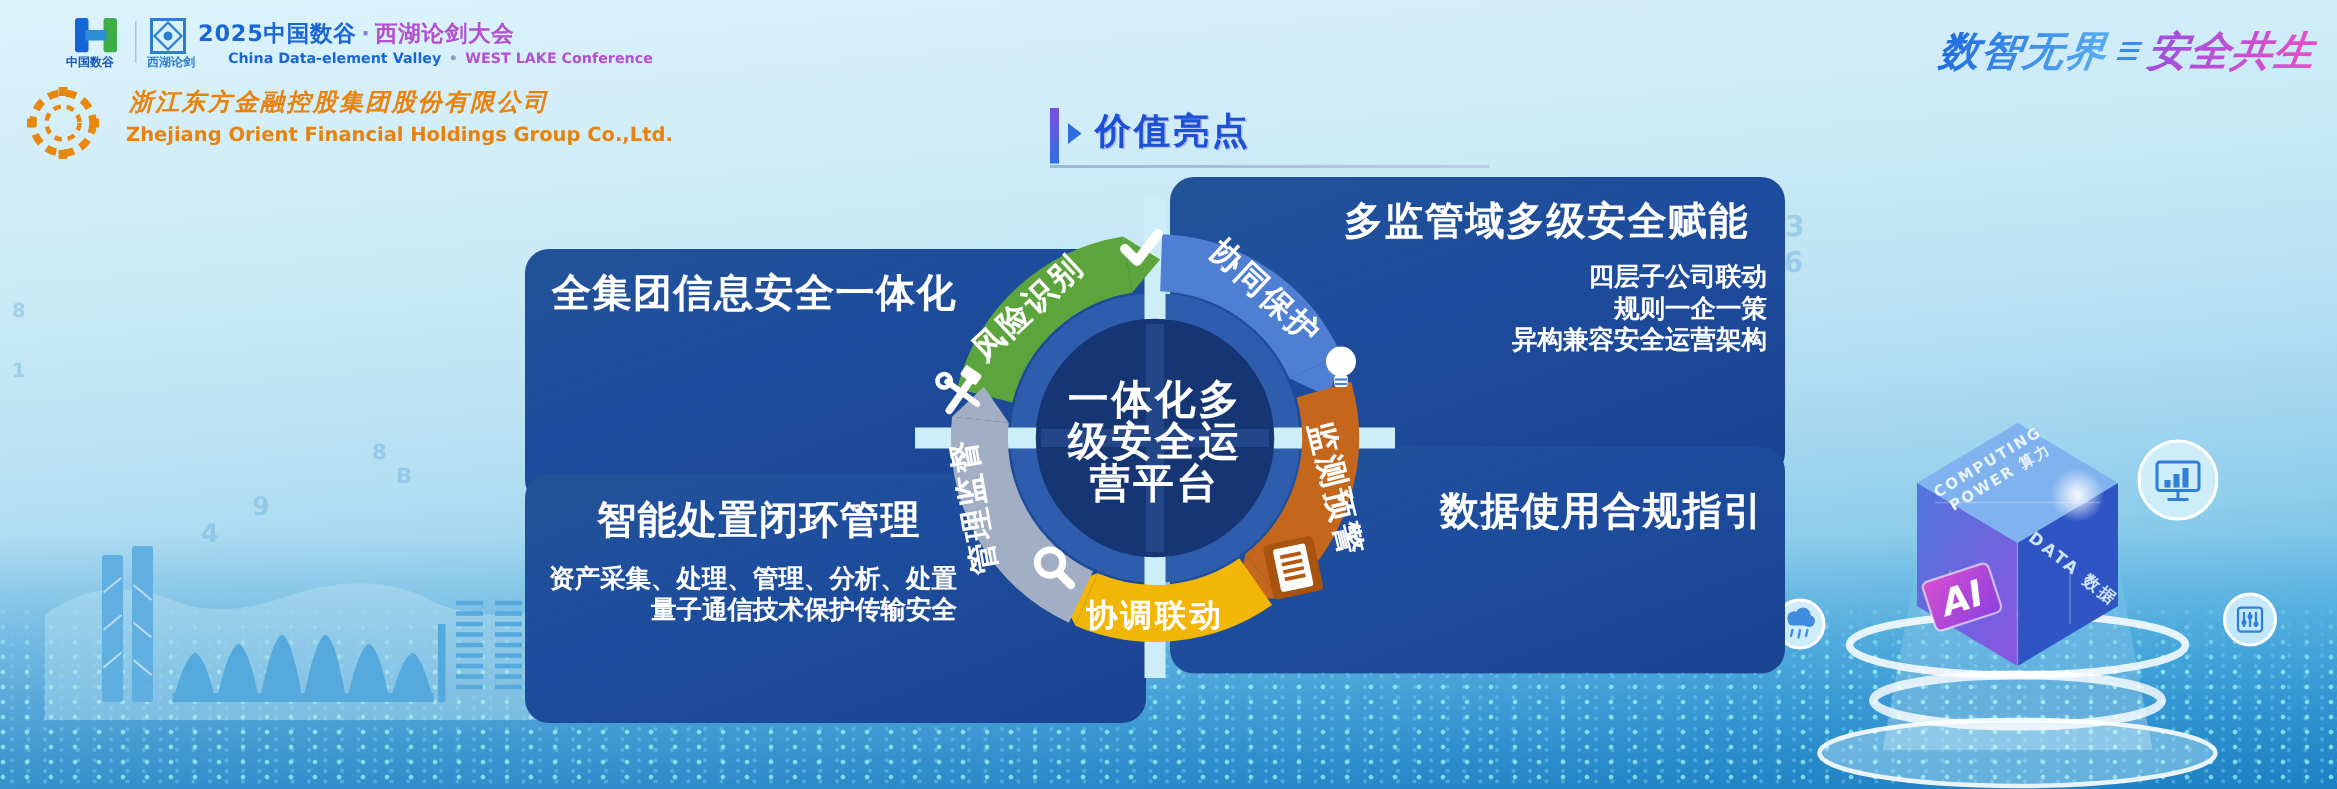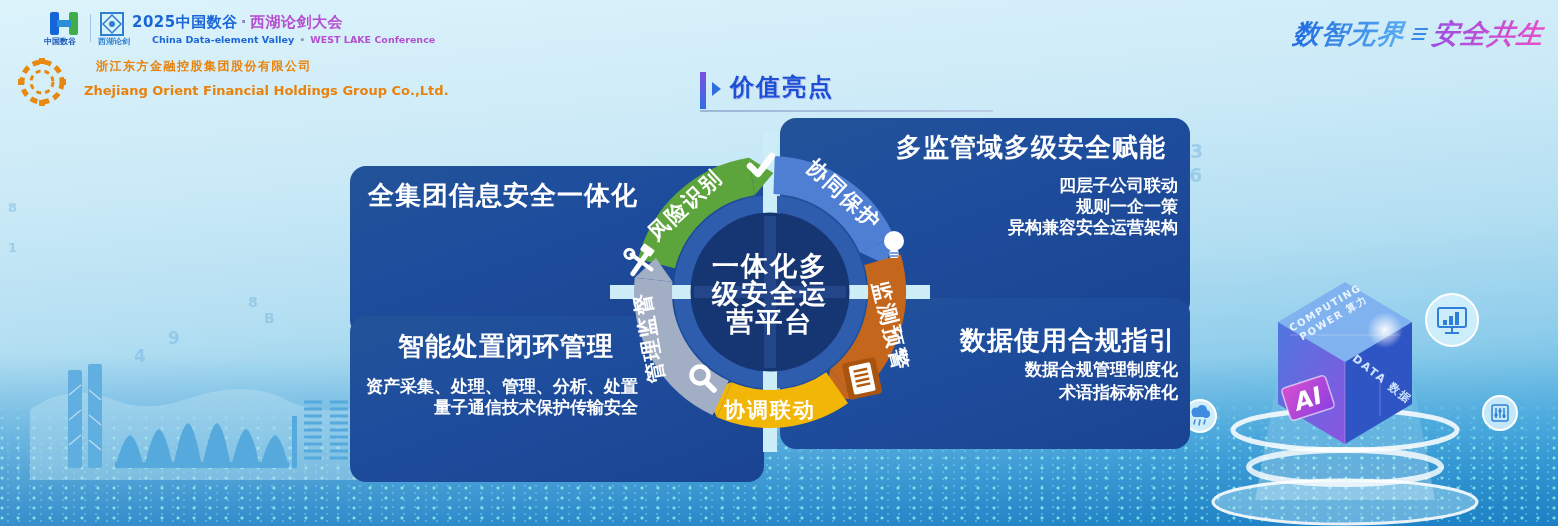--- a/index.html
+++ b/index.html
@@ -29,21 +29,21 @@
   .conf .marklabel{position:absolute;top:26px;font-size:8px;font-weight:700;white-space:nowrap;}
   .lab1{left:0;color:#1a57b8}.lab2{left:54px;color:#2f7fd0}
   .confdivider{position:absolute;left:46px;top:4px;width:1px;height:28px;background:#9fc6e2;}
   .conftitle{position:absolute;left:88px;top:3px;font-size:15px;font-weight:800;white-space:nowrap;letter-spacing:.5px;}
   .conftitle .blue{color:#1b66d6}.conftitle .purple{color:#b44fd0}.conftitle .dot{color:#8a7fd0;margin:0 3px}
   .confsub{position:absolute;left:88px;top:24px;font-size:9.5px;font-weight:700;white-space:nowrap;margin-left:20px;}
   .confsub .blue{color:#1b66d6}.confsub .purple{color:#b44fd0}.confsub .dot{color:#8aa0c0;margin:0 5px}
   
   .company{position:absolute;left:14px;top:52px;z-index:2;}
   .co-logo{position:absolute;left:2px;top:4px;width:52px;height:52px;}
-  .co-zh{position:absolute;left:82px;top:6px;font-size:12px;font-weight:800;color:#e8820c;letter-spacing:1.5px;white-space:nowrap;}
+  .co-zh{position:absolute;left:72px;top:6px;font-size:16px;font-weight:800;color:#e8820c;letter-spacing:1.5px;white-space:nowrap;font-style:italic;}
   .co-en{position:absolute;left:70px;top:31px;font-size:13px;font-weight:700;color:#e8820c;white-space:nowrap;}
   
   .slogan{position:absolute;right:14px;top:16px;z-index:2;font-style:italic;font-weight:900;font-size:27px;
     white-space:nowrap;transform:skewX(-8deg);letter-spacing:1px;}
   .slogan .p1{color:#2e7ae4;background:linear-gradient(100deg,#1f6ade,#5aaef2);-webkit-background-clip:text;background-clip:text;-webkit-text-fill-color:transparent;}
   .slogan .p2{color:#c24fd6;background:linear-gradient(100deg,#9a4fe0,#e84fc8);-webkit-background-clip:text;background-clip:text;-webkit-text-fill-color:transparent;}
   .eqlines{display:inline-block;width:13px;height:13px;margin:0 6px 2px 8px;
     background:repeating-linear-gradient(180deg,#3b8ae8 0 2px,rgba(0,0,0,0) 2px 5px);transform:skewX(-12deg);}
   
   .sec{position:absolute;z-index:2;}
@@ -281,24 +281,20 @@
   </div>
   <div class="panel p-bl">
     <div class="ptitle">智能处置闭环管理</div>
     <div class="pitems">
       <div>资产采集、处理、管理、分析、处置</div>
       <div>量子通信技术保护传输安全</div>
     </div>
   </div>
   <div class="panel p-br">
     <div class="ptitle">数据使用合规指引</div>
-    <div class="pitems">
-      <div>数据合规管理制度化</div>
-      <div>术语指标标准化</div>
-    </div>
   </div>
 
   <svg class="ringsvg" width="320" height="320" viewBox="0 0 320 320">
     <circle cx="160" cy="160" r="88" fill="none" stroke="#2e5dad" stroke-width="17"></circle>
     <rect x="153" y="0" width="14" height="320" fill="#cdeef8"></rect>
     <rect x="0" y="153" width="320" height="14" fill="#cdeef8"></rect>
     <circle cx="160" cy="160" r="79.5" fill="#163673"></circle>
     <g opacity="0.35" fill="#3a64ad">
       <rect x="154" y="84" width="12" height="152"></rect>
       <rect x="84" y="154" width="152" height="12"></rect>

